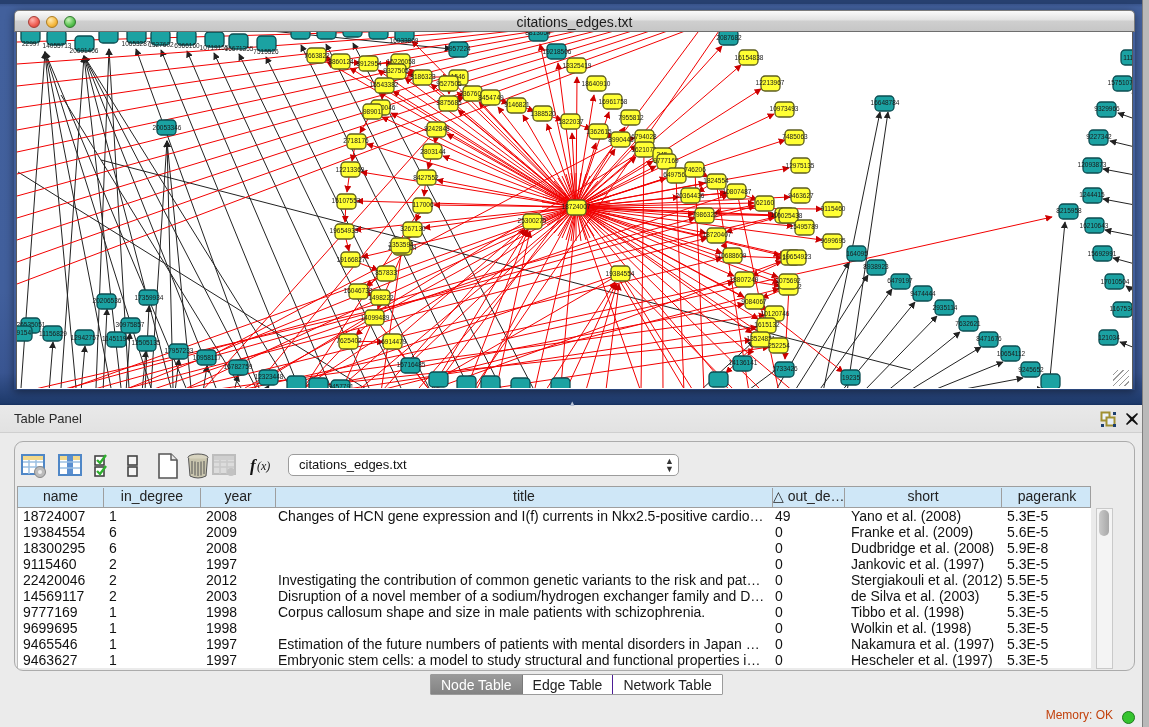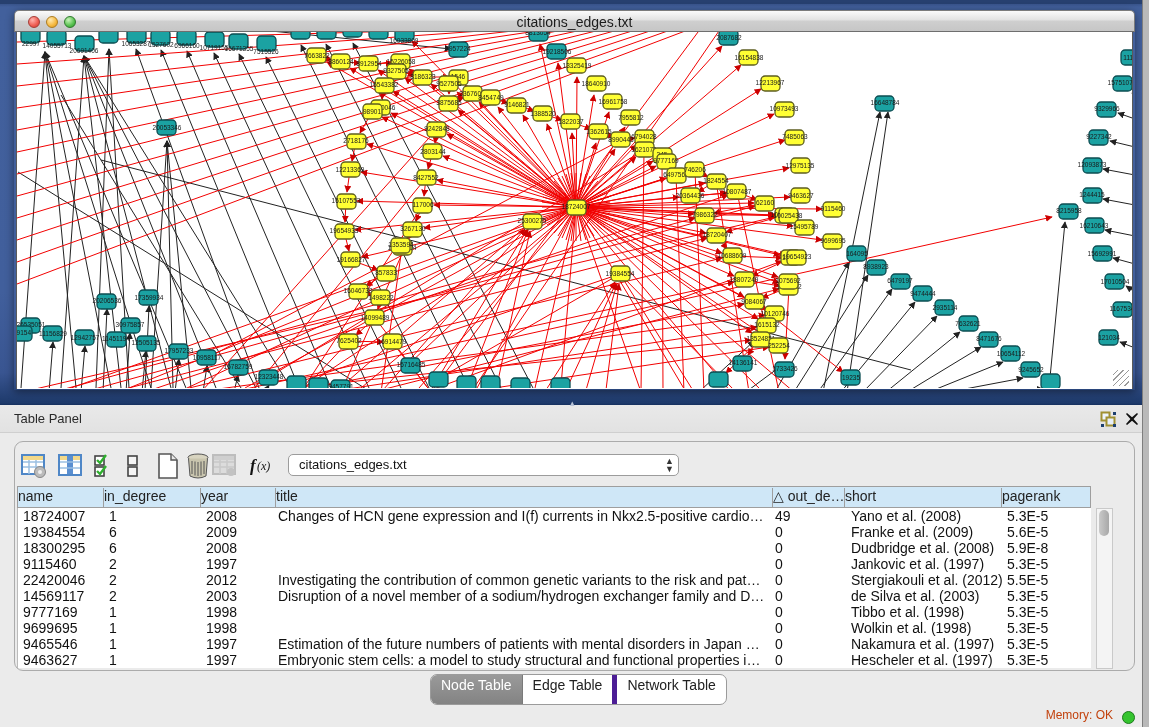--- a/index.html
+++ b/index.html
@@ -13,29 +13,29 @@
 #grip{position:absolute;right:3px;bottom:3px;width:16px;height:16px;background:repeating-linear-gradient(135deg,transparent 0 3px,#9a9a9a 3px 4px)}
 #rightstrip{position:absolute;right:0;top:0;width:7px;height:727px;background:#b9b9b9;border-left:1px solid #7e7e7e}
 #tp{position:absolute;left:0;top:405px;width:1149px;height:322px;background:#ebebeb}
 #tphead{position:absolute;left:0;top:0;width:100%;height:28px;background:linear-gradient(180deg,#e9e9e9,#e2e2e2);border-bottom:1px solid #cfcfcf;color:#2a2a2a;font-size:13px;line-height:28px;padding-left:14px}
 #inner{position:absolute;left:14px;top:36px;width:1121px;height:230px;border:1px solid #ababab;border-radius:9px;background:#ebebeb}
 #toolbar{position:absolute;left:0;top:8px;height:32px;width:100%}
 .ico{position:absolute;top:3px}
 #combo{position:absolute;left:273px;top:4px;width:391px;height:22px;background:#fff;border:1px solid #9c9c9c;border-radius:5px;font-size:13px;color:#111;line-height:20px;padding-left:10px}
 #combo .ud{position:absolute;right:4px;top:2px;font-size:9px;color:#333;line-height:8px;text-align:center}
 #thead{position:absolute;left:2px;top:44px;width:1074px;height:22px;border:1px solid #9e9e9e;background:#cfe7f7;font-size:14px;color:#222}
-#thead span{position:absolute;top:1px;text-align:left;border-right:1px solid #9e9e9e;height:27px;white-space:nowrap;overflow:hidden}
+#thead span{position:absolute;top:1px;text-align:center;border-right:1px solid #9e9e9e;height:27px;white-space:nowrap;overflow:hidden}
 #tbody{position:absolute;left:2px;top:66px;width:1074px;height:160px;background:#fff;font-size:14px;color:#111;border-left:1px solid #bbb}
 .tr{position:relative;height:16px;line-height:16px;white-space:nowrap}
 .tr span{position:absolute;top:0;overflow:hidden}
 .c0{left:5px}.c1{left:91px}.c2{left:188px}.c3{left:260px;width:489px;text-overflow:ellipsis}.c4{left:757px}.c5{left:833px;width:157px}.c6{left:989px}
 #vsb{position:absolute;left:1081px;top:66px;width:17px;height:161px;background:#f4f4f4;border:1px solid #c9c9c9}
 #vsb .th{position:absolute;left:2px;top:1px;width:10px;height:26px;border-radius:5px;background:linear-gradient(90deg,#c9c9c9,#a8a8a8)}
-#tabs{position:absolute;left:430px;top:269px;height:31px;display:flex;border:1px solid #9b9b9b;border-radius:7px;overflow:hidden;font-size:14px;background:#fff}
-#tabs div{padding:0 10px;line-height:20px;color:#222;border-right:5px solid #4c1d95}
+#tabs{position:absolute;left:430px;top:269px;height:21px;display:flex;border:1px solid #9b9b9b;border-radius:1px;overflow:hidden;font-size:14px;background:#fff}
+#tabs div{padding:0 10px;line-height:20px;color:#222;border-right:1px solid #4c1d95}
 #tabs div.sel{background:linear-gradient(180deg,#9a9a9a,#838383);color:#fff;border-right:1px solid #7a7a7a}
 #tabs div:last-child{border-right:none}
 #status{position:absolute;right:36px;bottom:5px;font-size:12px;color:#c2410c}
 #dot{position:absolute;right:14px;bottom:3px;width:13px;height:13px;border-radius:50%;background:#35c42f;border:1.5px solid #1c7a1c}
 svg text{user-select:none}
 </style></head><body>
 <div id="desk"></div>
 <div id="topstrip"></div>
 <div id="win">
   <div id="content">
@@ -770,20 +770,21 @@
           <span class="c2">2003</span>
           <span class="c3">Disruption of a novel member of a sodium/hydrogen exchanger family and DOCK…</span>
           <span class="c4">0</span>
           <span class="c5">de Silva et al. (2003)</span>
           <span class="c6">5.3E-5</span>
         </div>
         <div class="tr">
           <span class="c0">9777169</span>
           <span class="c1">1</span>
           <span class="c2">1998</span>
+          <span class="c3">Corpus callosum shape and size in male patients with schizophrenia.</span>
           <span class="c4">0</span>
           <span class="c5">Tibbo et al. (1998)</span>
           <span class="c6">5.3E-5</span>
         </div>
         <div class="tr">
           <span class="c0">9699695</span>
           <span class="c1">1</span>
           <span class="c2">1998</span>
           <span class="c4">0</span>
           <span class="c5">Wolkin et al. (1998)</span>

